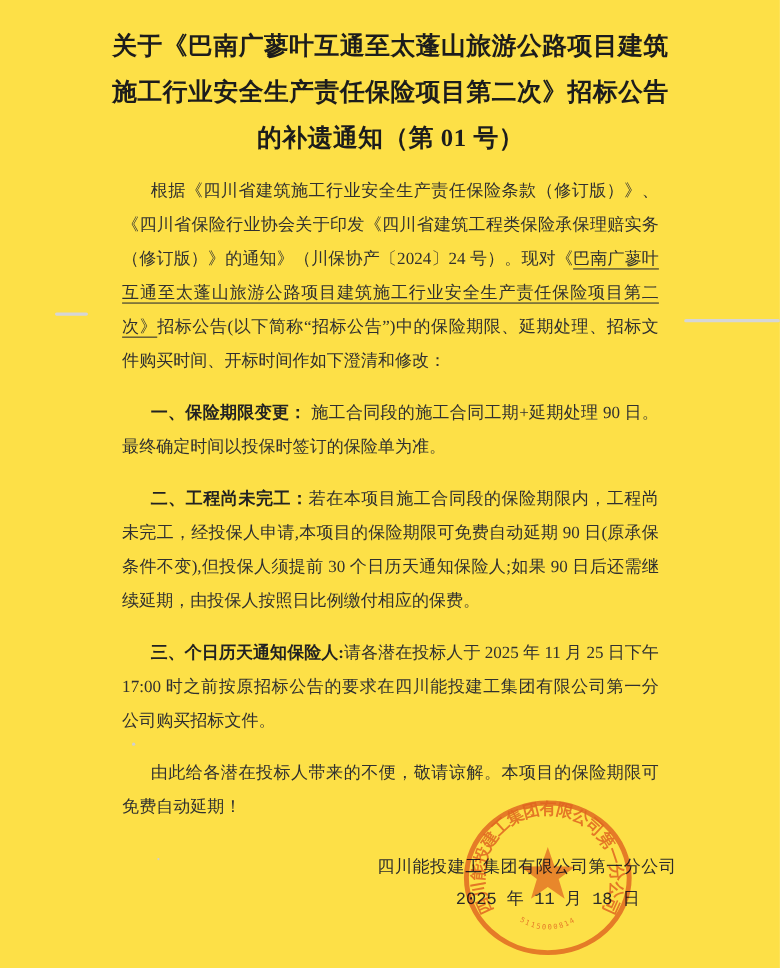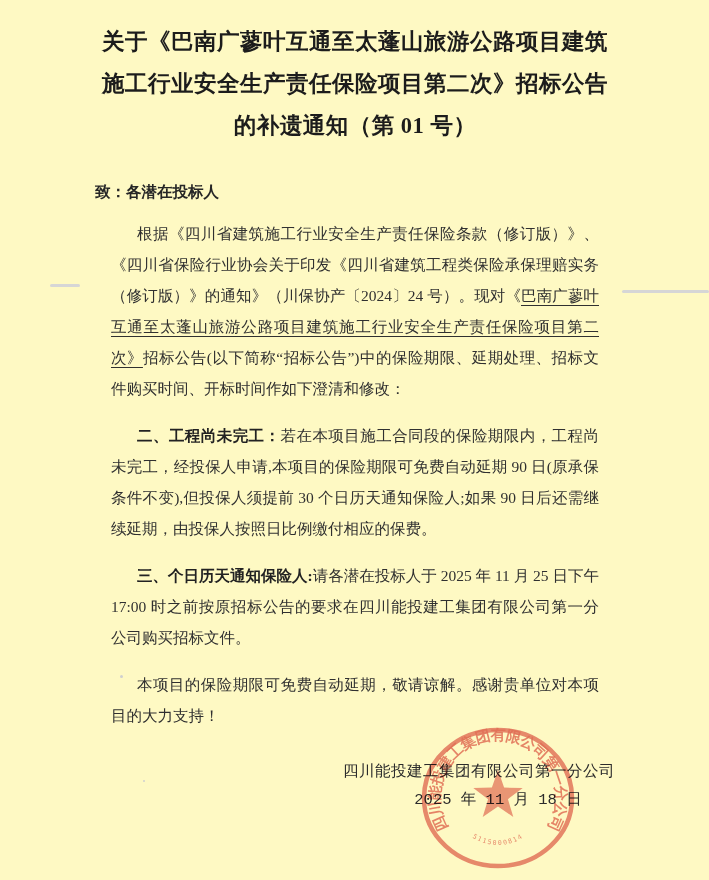--- a/index.html
+++ b/index.html
@@ -1,20 +1,20 @@
 <!DOCTYPE html>
 <html><head>
 <meta charset="utf-8">
 <style>
   html, body { margin: 0; padding: 0; background: #ffffff; }
   .page {
     position: relative;
     width: 709px;
     height: 880px;
-    background: #fef9c3;
+    background: #fde047;
     overflow: hidden;
     font-family: "Liberation Serif", "DejaVu Serif", serif;
     color: #2e2e2e;
   }
   .content {
     position: absolute;
     left: 95px;
     top: 21px;
     width: 520px;
   }
@@ -102,31 +102,31 @@
 </style>
 </head>
 <body>
 
 <div class="page">
 
   <div class="content">
 
     <h1 class="doc-title">关于《巴南广蓼叶互通至太蓬山旅游公路项目建筑施工行业安全生产责任保险项目第二次》招标公告的补遗通知（第 01 号）</h1>
 
-    <div class="salutation">致：各潜在投标人</div>
 
     <p class="para intro"><span>根据《四川省建筑施工行业安全生产责任保险条款（修订版）》、《四川省保险行业协会关于印发《四川省建筑工程类保险承保理赔实务（修订版）》的通知》（川保协产〔2024〕24 号）。现对《</span><span class="uline">巴南广蓼叶互通至太蓬山旅游公路项目建筑施工行业安全生产责任保险项目第二次》</span><span>招标公告(以下简称“招标公告”)中的保险期限、延期处理、招标文件购买时间、开标时间作如下澄清和修改：</span></p>
 
+    <p class="para item"><span class="item-label">一、保险期限变更：</span><span> 施工合同段的施工合同工期+延期处理 90 日。最终确定时间以投保时签订的保险单为准。</span></p>
 
     <p class="para item"><span class="item-label">二、工程尚未完工：</span><span>若在本项目施工合同段的保险期限内，工程尚未完工，经投保人申请,本项目的保险期限可免费自动延期 90 日(原承保条件不变),但投保人须提前 30 个日历天通知保险人;如果 90 日后还需继续延期，由投保人按照日比例缴付相应的保费。</span></p>
 
     <p class="para item"><span class="item-label">三、个日历天通知保险人:</span><span>请各潜在投标人于 2025 年 11 月 25 日下午 17:00 时之前按原招标公告的要求在四川能投建工集团有限公司第一分公司购买招标文件。</span></p>
 
 
-    <p class="para closing">本项目的保险期限可免费自动延期，敬请谅解。感谢贵单位对本项目的大力支持！</p>
+    <p class="para closing">由此给各潜在投标人带来的不便，敬请谅解。本项目的保险期限可免费自动延期！</p>
 
     <div class="signature">
       <div class="sig-inner">
         <div class="sig-company">四川能投建工集团有限公司第一分公司</div>
         <div class="sig-date">2025 年 11 月 18 日</div>
       </div>
     </div>
 
   </div>
 

